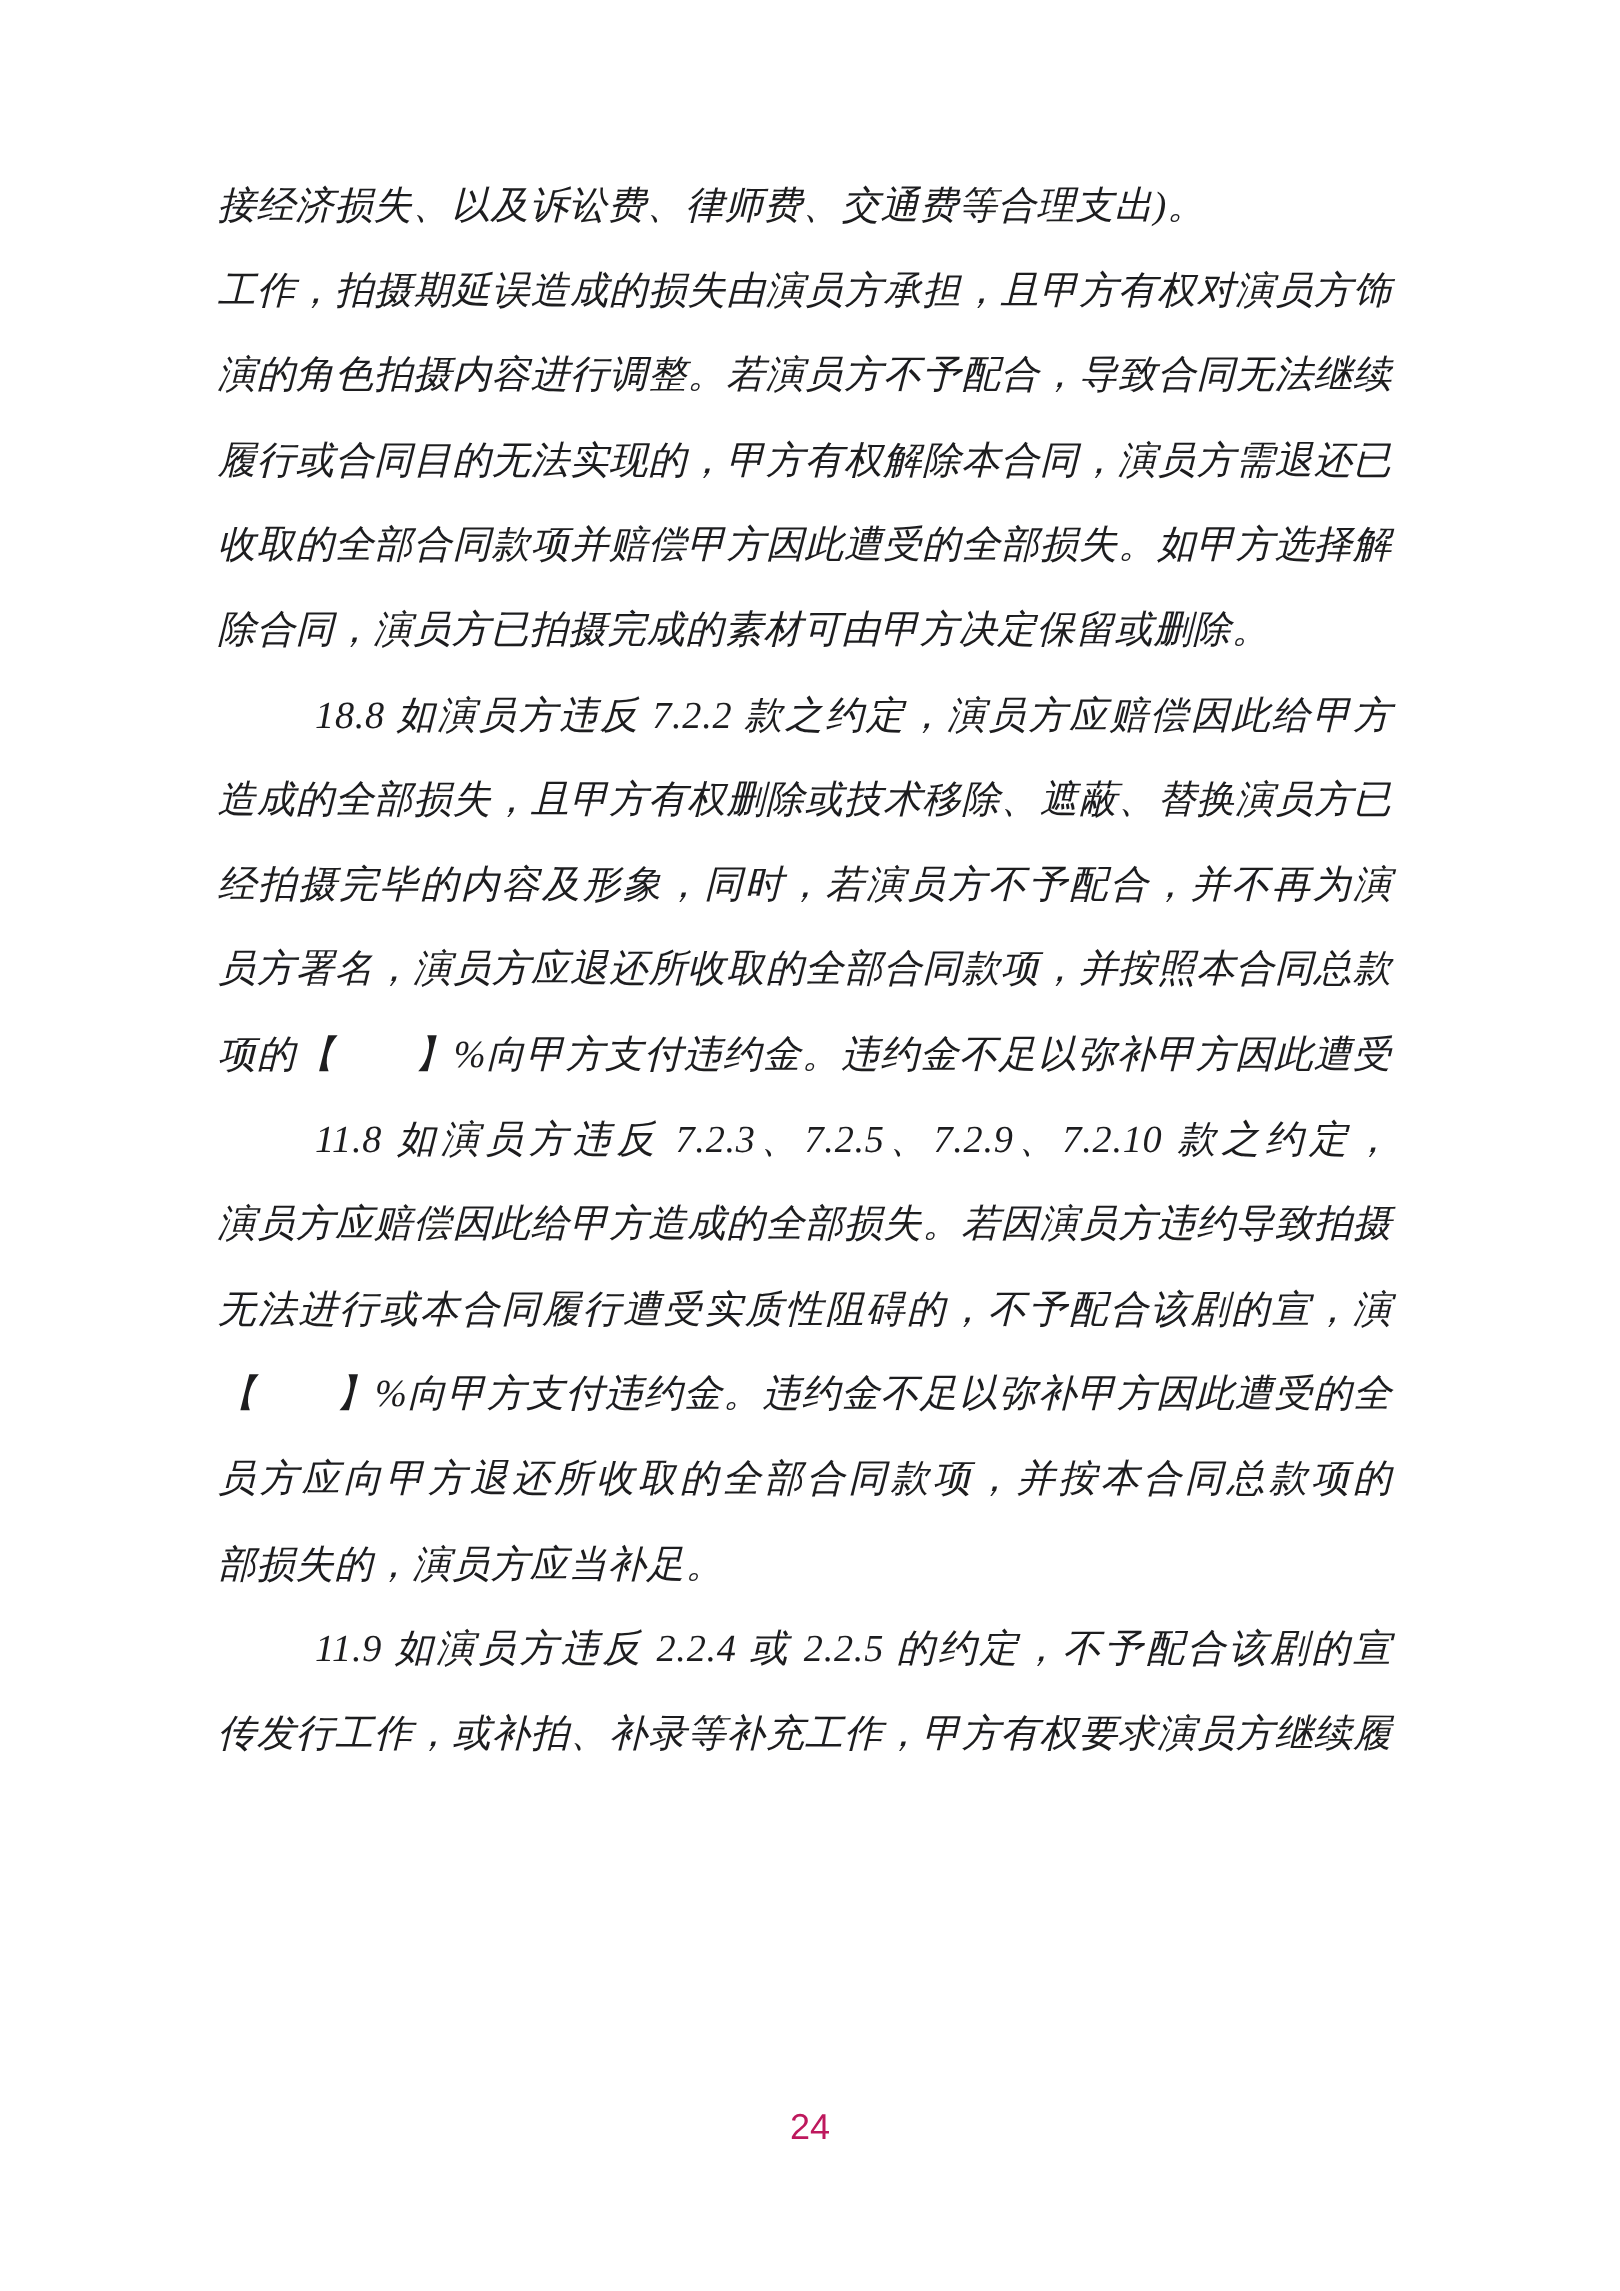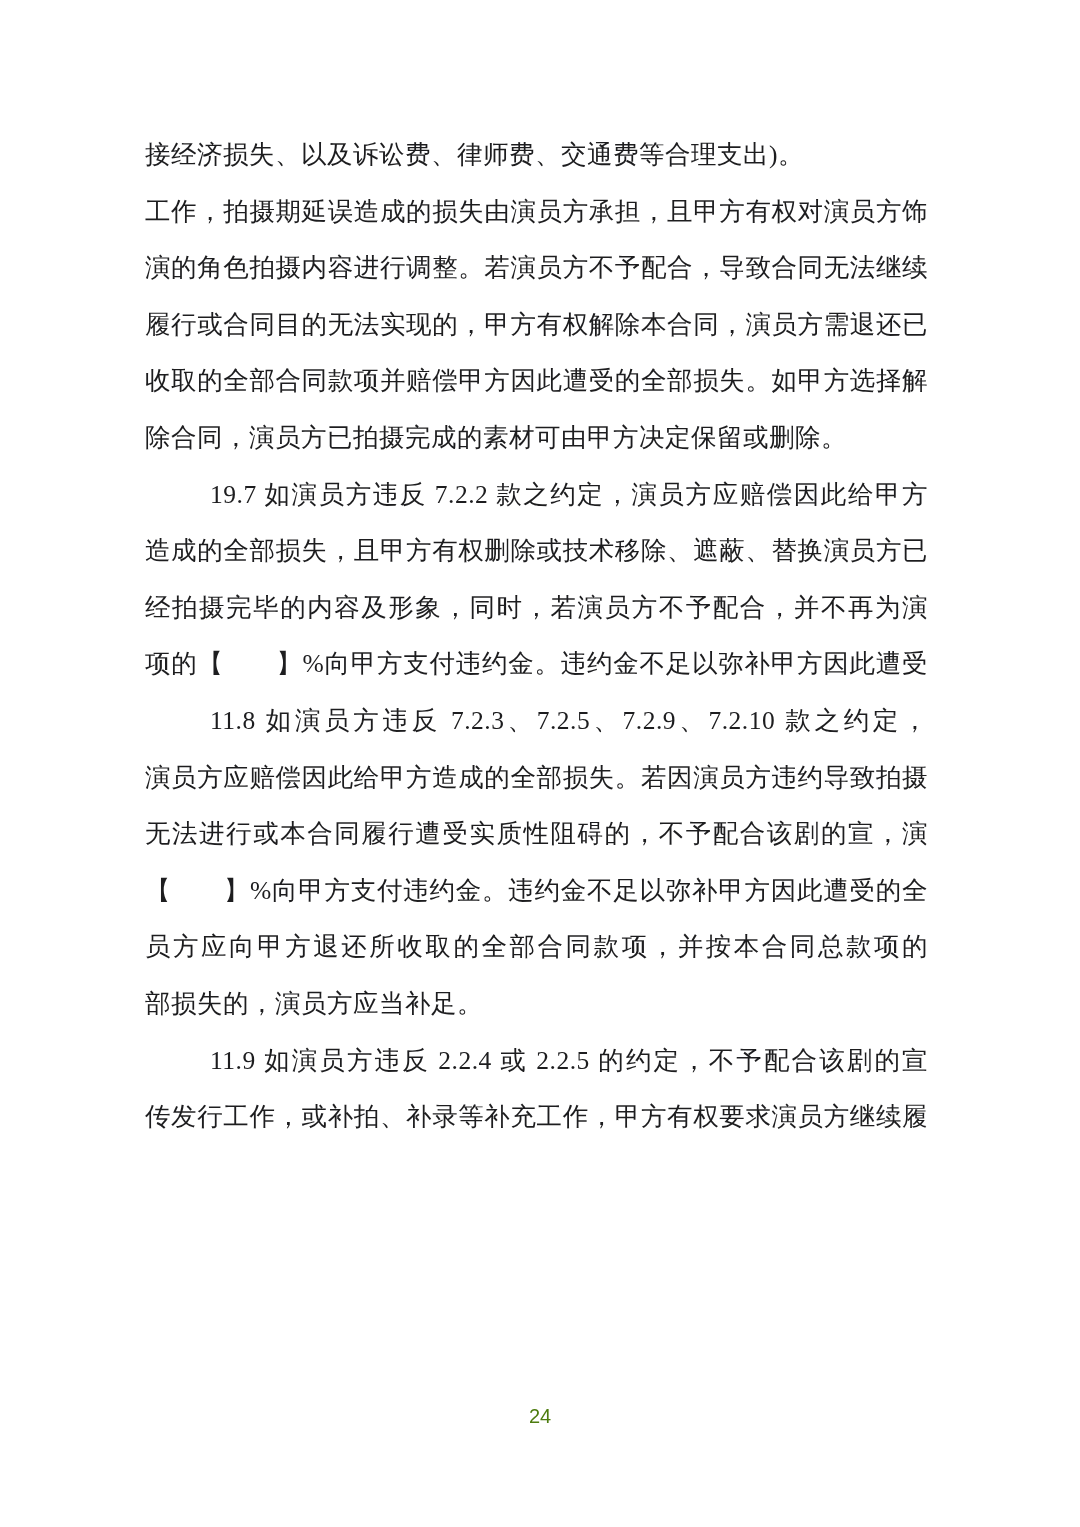--- a/index.html
+++ b/index.html
@@ -11,22 +11,23 @@
     position: relative;
     width: 1080px;
     height: 1527px;
     background: #ffffff;
     overflow: hidden;
     font-family: "Liberation Serif", "DejaVu Serif", serif;
   }
   .textblock {
     position: absolute;
     left: 145px;
-    top: 127px;
+    top: 109px;
     width: 783px;
+    font-style: italic;
   }
   .line {
     font-size: 25.5px;
     line-height: 56.6px;
     height: 56.6px;
     color: #1d1d1f;
     text-align: justify;
     text-align-last: justify;
     text-justify: inter-character;
     letter-spacing: 0.5px;
@@ -38,38 +39,39 @@
   .line.indent {
     text-indent: 65px;
   }
   .footer {
     position: absolute;
     left: 0;
     top: 1405px;
     width: 100%;
     text-align: center;
     font-family: "Liberation Sans", "DejaVu Sans", sans-serif;
-    font-size: 20px;
-    color: #4d7c0f;
+    font-size: 24px;
+    color: #be185d;
   }
 </style>
 </head>
 <body>
 
 <div class="page">
   <div class="textblock">
     <div class="line end">接经济损失、以及诉讼费、律师费、交通费等合理支出)。</div>
     <div class="line">工作，拍摄期延误造成的损失由演员方承担，且甲方有权对演员方饰</div>
     <div class="line">演的角色拍摄内容进行调整。若演员方不予配合，导致合同无法继续</div>
     <div class="line">履行或合同目的无法实现的，甲方有权解除本合同，演员方需退还已</div>
     <div class="line">收取的全部合同款项并赔偿甲方因此遭受的全部损失。如甲方选择解</div>
     <div class="line end">除合同，演员方已拍摄完成的素材可由甲方决定保留或删除。</div>
-    <div class="line indent">19.7 如演员方违反 7.2.2 款之约定，演员方应赔偿因此给甲方</div>
+    <div class="line indent">18.8 如演员方违反 7.2.2 款之约定，演员方应赔偿因此给甲方</div>
     <div class="line">造成的全部损失，且甲方有权删除或技术移除、遮蔽、替换演员方已</div>
     <div class="line">经拍摄完毕的内容及形象，同时，若演员方不予配合，并不再为演</div>
+    <div class="line">员方署名，演员方应退还所收取的全部合同款项，并按照本合同总款</div>
     <div class="line">项的【　　】%向甲方支付违约金。违约金不足以弥补甲方因此遭受</div>
     <div class="line indent">11.8 如演员方违反 7.2.3、7.2.5、7.2.9、7.2.10 款之约定，</div>
     <div class="line">演员方应赔偿因此给甲方造成的全部损失。若因演员方违约导致拍摄</div>
     <div class="line">无法进行或本合同履行遭受实质性阻碍的，不予配合该剧的宣，演</div>
     <div class="line">【　　】%向甲方支付违约金。违约金不足以弥补甲方因此遭受的全</div>
     <div class="line">员方应向甲方退还所收取的全部合同款项，并按本合同总款项的</div>
     <div class="line end">部损失的，演员方应当补足。</div>
     <div class="line indent">11.9 如演员方违反 2.2.4 或 2.2.5 的约定，不予配合该剧的宣</div>
     <div class="line">传发行工作，或补拍、补录等补充工作，甲方有权要求演员方继续履</div>
   </div>

